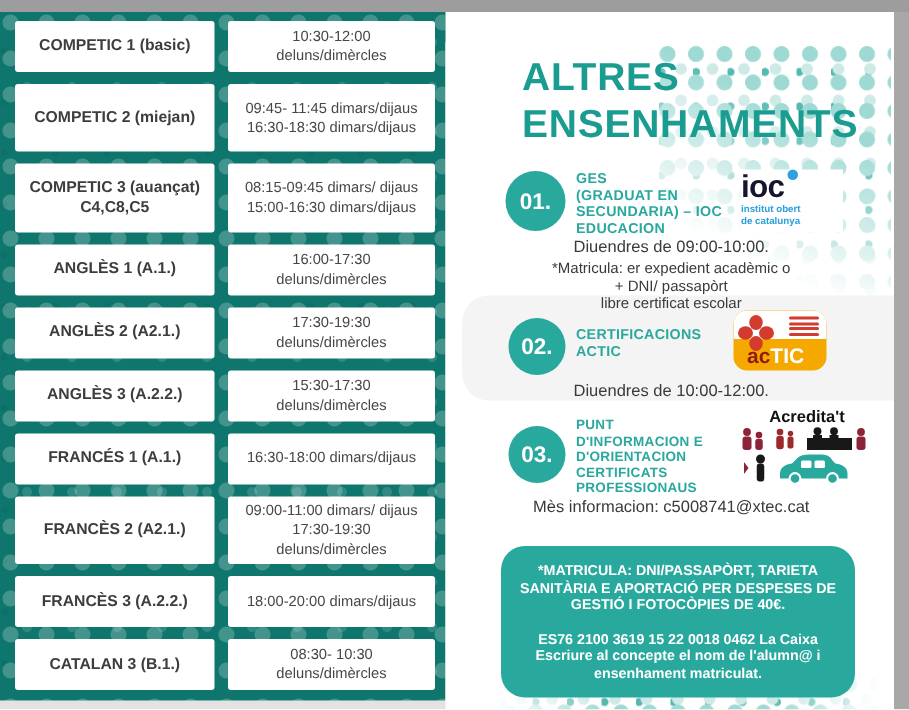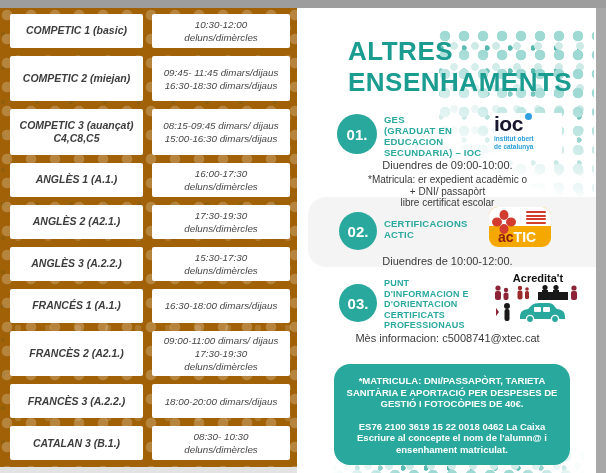--- a/index.html
+++ b/index.html
@@ -6,21 +6,21 @@
   html,body { background:#ffffff; }
   body { font-family:"Liberation Sans", sans-serif; }
   .stage { position:relative; width:606px; height:473px; background:#ffffff; overflow:hidden; }
 
   
   .bar-top    { position:absolute; left:0; top:0; width:606px; height:8px; background:#9d9d9d; z-index:30; }
   .bar-right  { position:absolute; right:0; top:0; width:10px; height:473px; background:#a8a8a8; z-index:29; }
   .bar-bottom { position:absolute; left:0; top:467px; width:606px; height:6px; background:#e3e3e3; z-index:5; }
 
   
-  .left-panel { position:absolute; left:0; top:8px; width:297px; height:459px; background:#a16207; z-index:6;font-style:italic; }
+  .left-panel { position:absolute; left:0; top:8px; width:297px; height:459px; background:#0f766e; z-index:6; }
   .left-panel .dots-overlay { position:absolute; inset:0; pointer-events:none;
     background-image:
       radial-gradient(circle at 7px 7px, rgba(255,255,255,0.22) 5px, transparent 5.6px),
       radial-gradient(circle at 18px 20px, rgba(255,255,255,0.14) 3px, transparent 3.6px),
       radial-gradient(circle at 3px 26px, rgba(0,60,55,0.10) 2px, transparent 2.6px);
     background-size: 24px 24px, 30px 30px, 34px 34px; }
   .rows { position:absolute; left:10px; top:6px; width:280px; height:446px;
           display:flex; flex-direction:column; gap:8px; }
   .srow { display:flex; gap:9px; flex:1; min-height:0; }
   .srow.tall { flex:1.34; }
@@ -189,22 +189,22 @@
 
     <div class="page-title">
       <div>ALTRES</div>
       <div>ENSENHAMENTS</div>
     </div>
 
     <div class="num-badge" style="left:40px; top:86px;">01.</div>
     <div class="sec-title" style="left:87px; top:86px; width:108px;">
       <div>GES</div>
       <div>(GRADUAT EN</div>
+      <div>SECUNDARIA) – IOC</div>
       <div>EDUCACION</div>
-      <div>SECUNDARIA) – IOC</div>
     </div>
 
     <div class="ioc-logo">
       <div><span class="ioc-word">ioc</span><span class="ioc-dot"></span></div>
       <div class="ioc-sub">institut obert</div>
       <div class="ioc-sub">de catalunya</div>
     </div>
 
     <div class="center-line" style="top:131px;">Diuendres de 09:00-10:00.</div>
     <div class="note-block" style="top:146px;">

